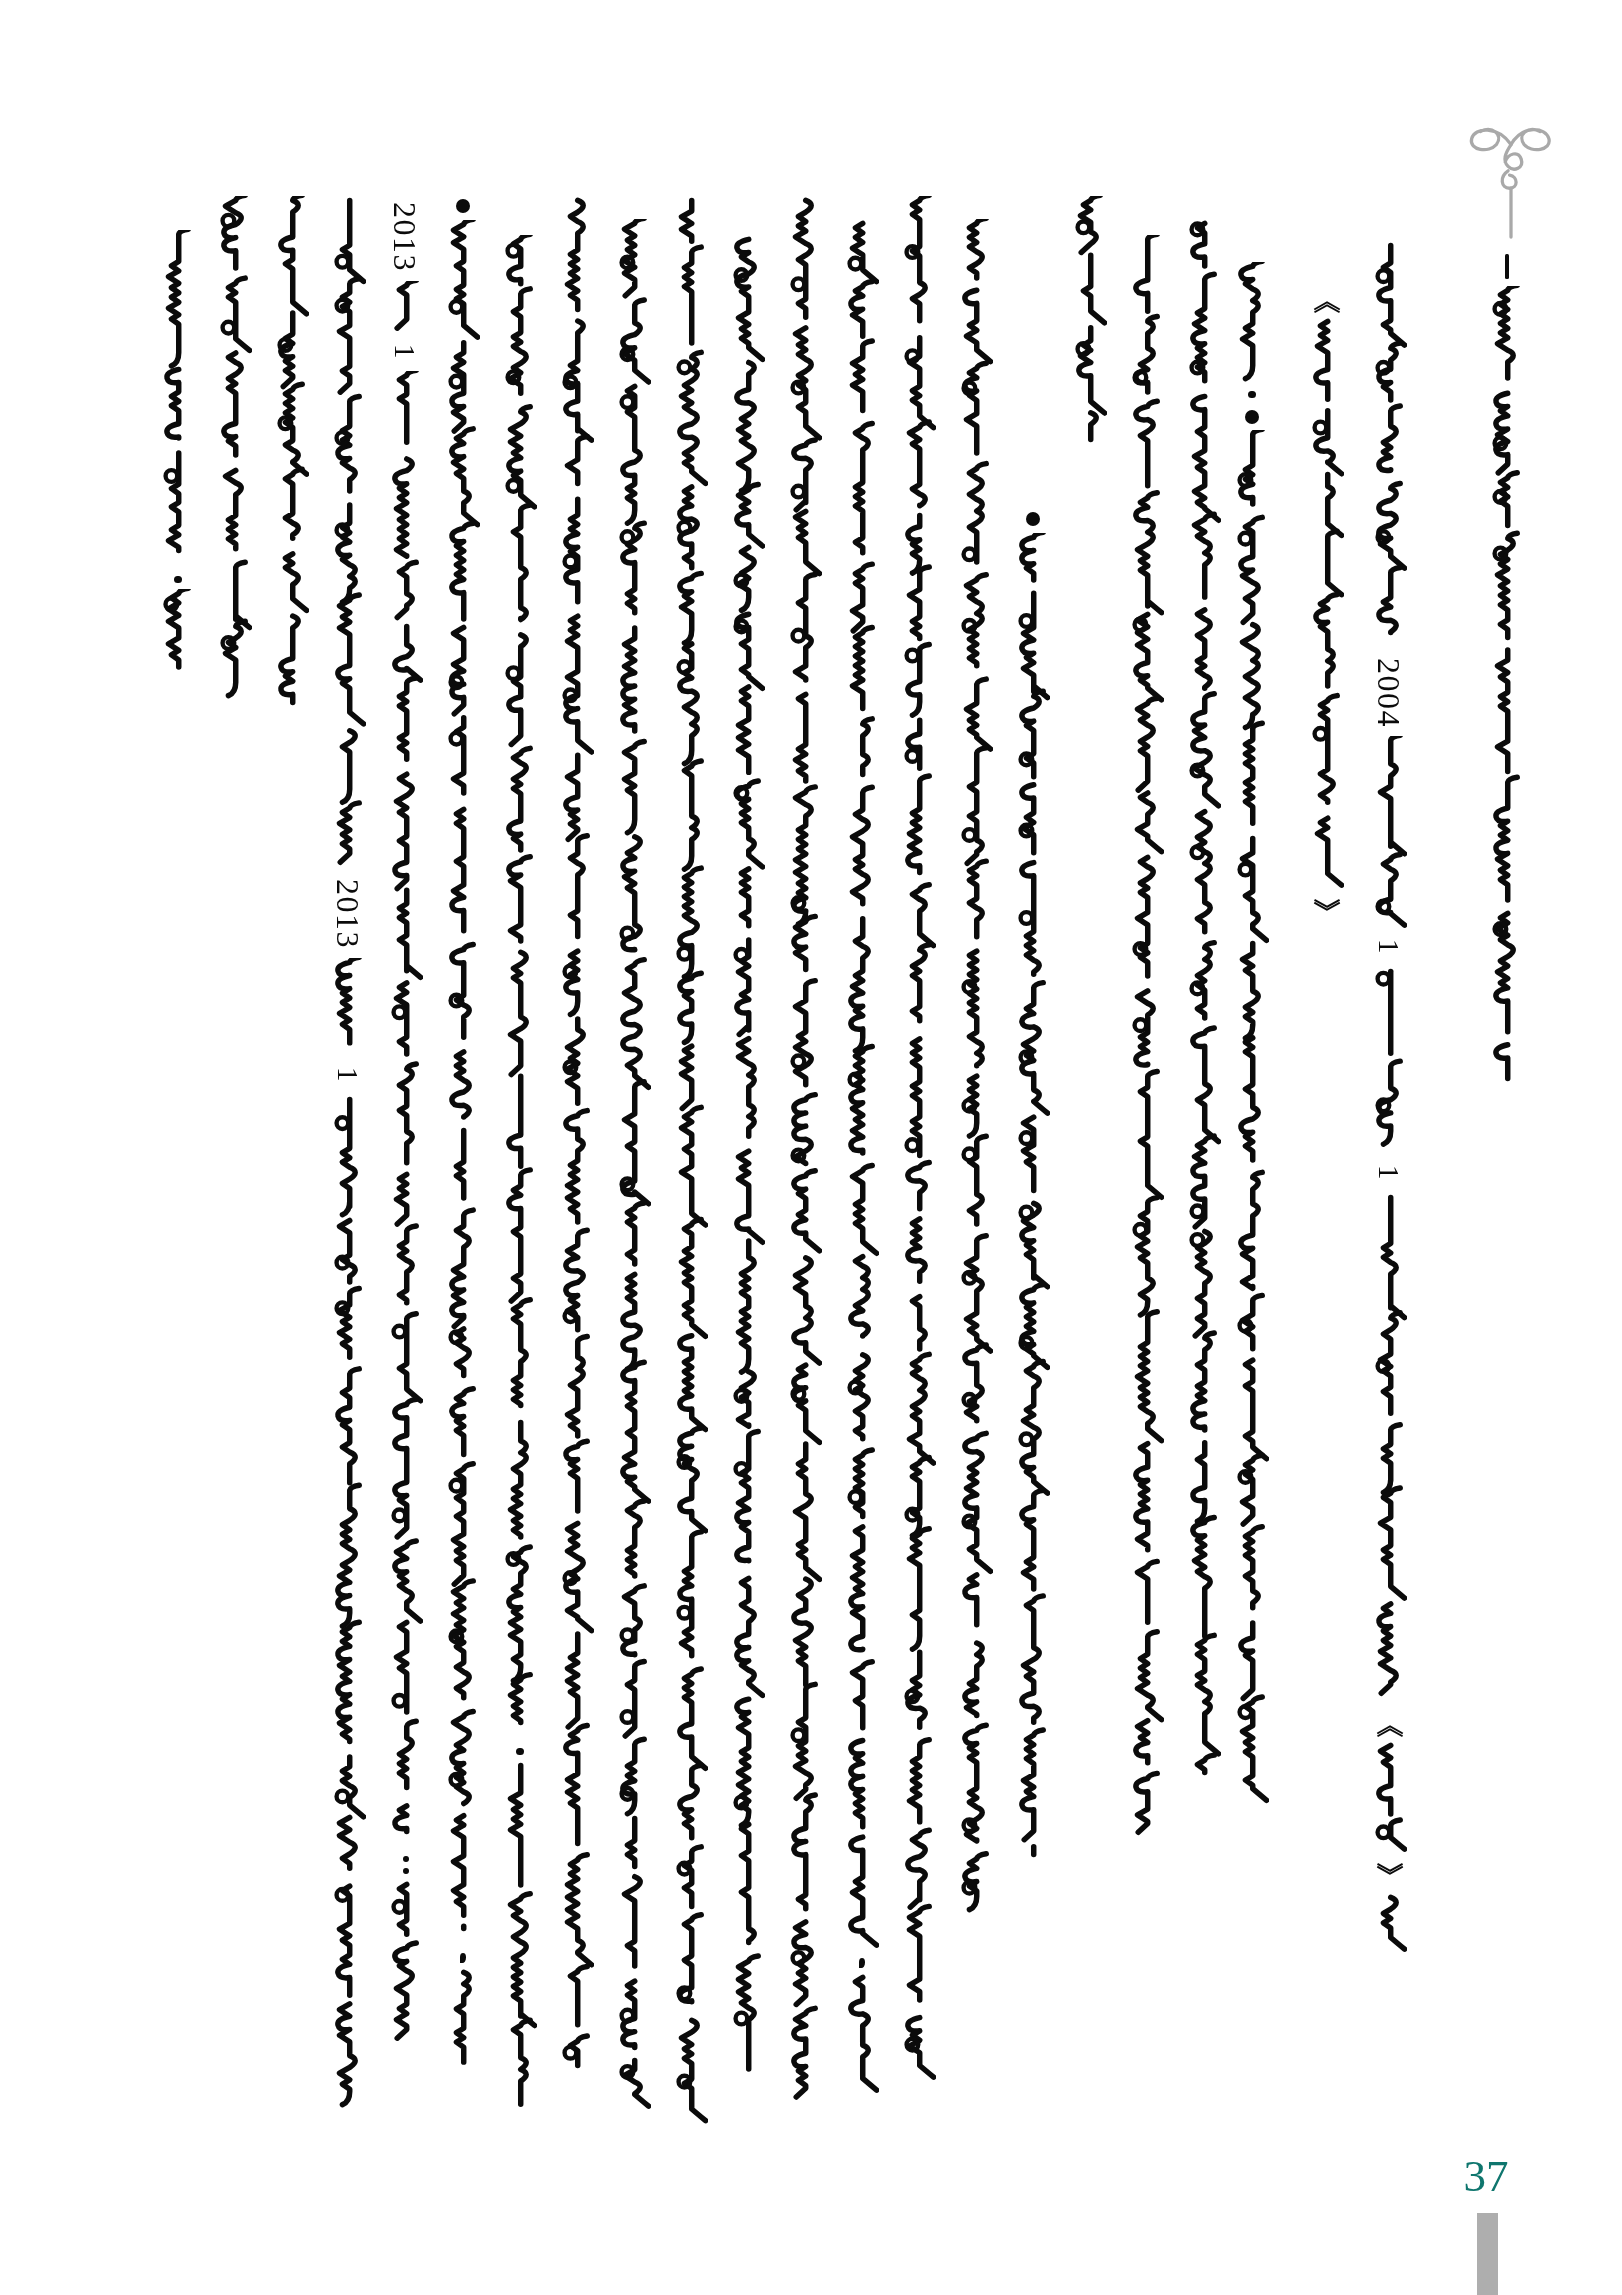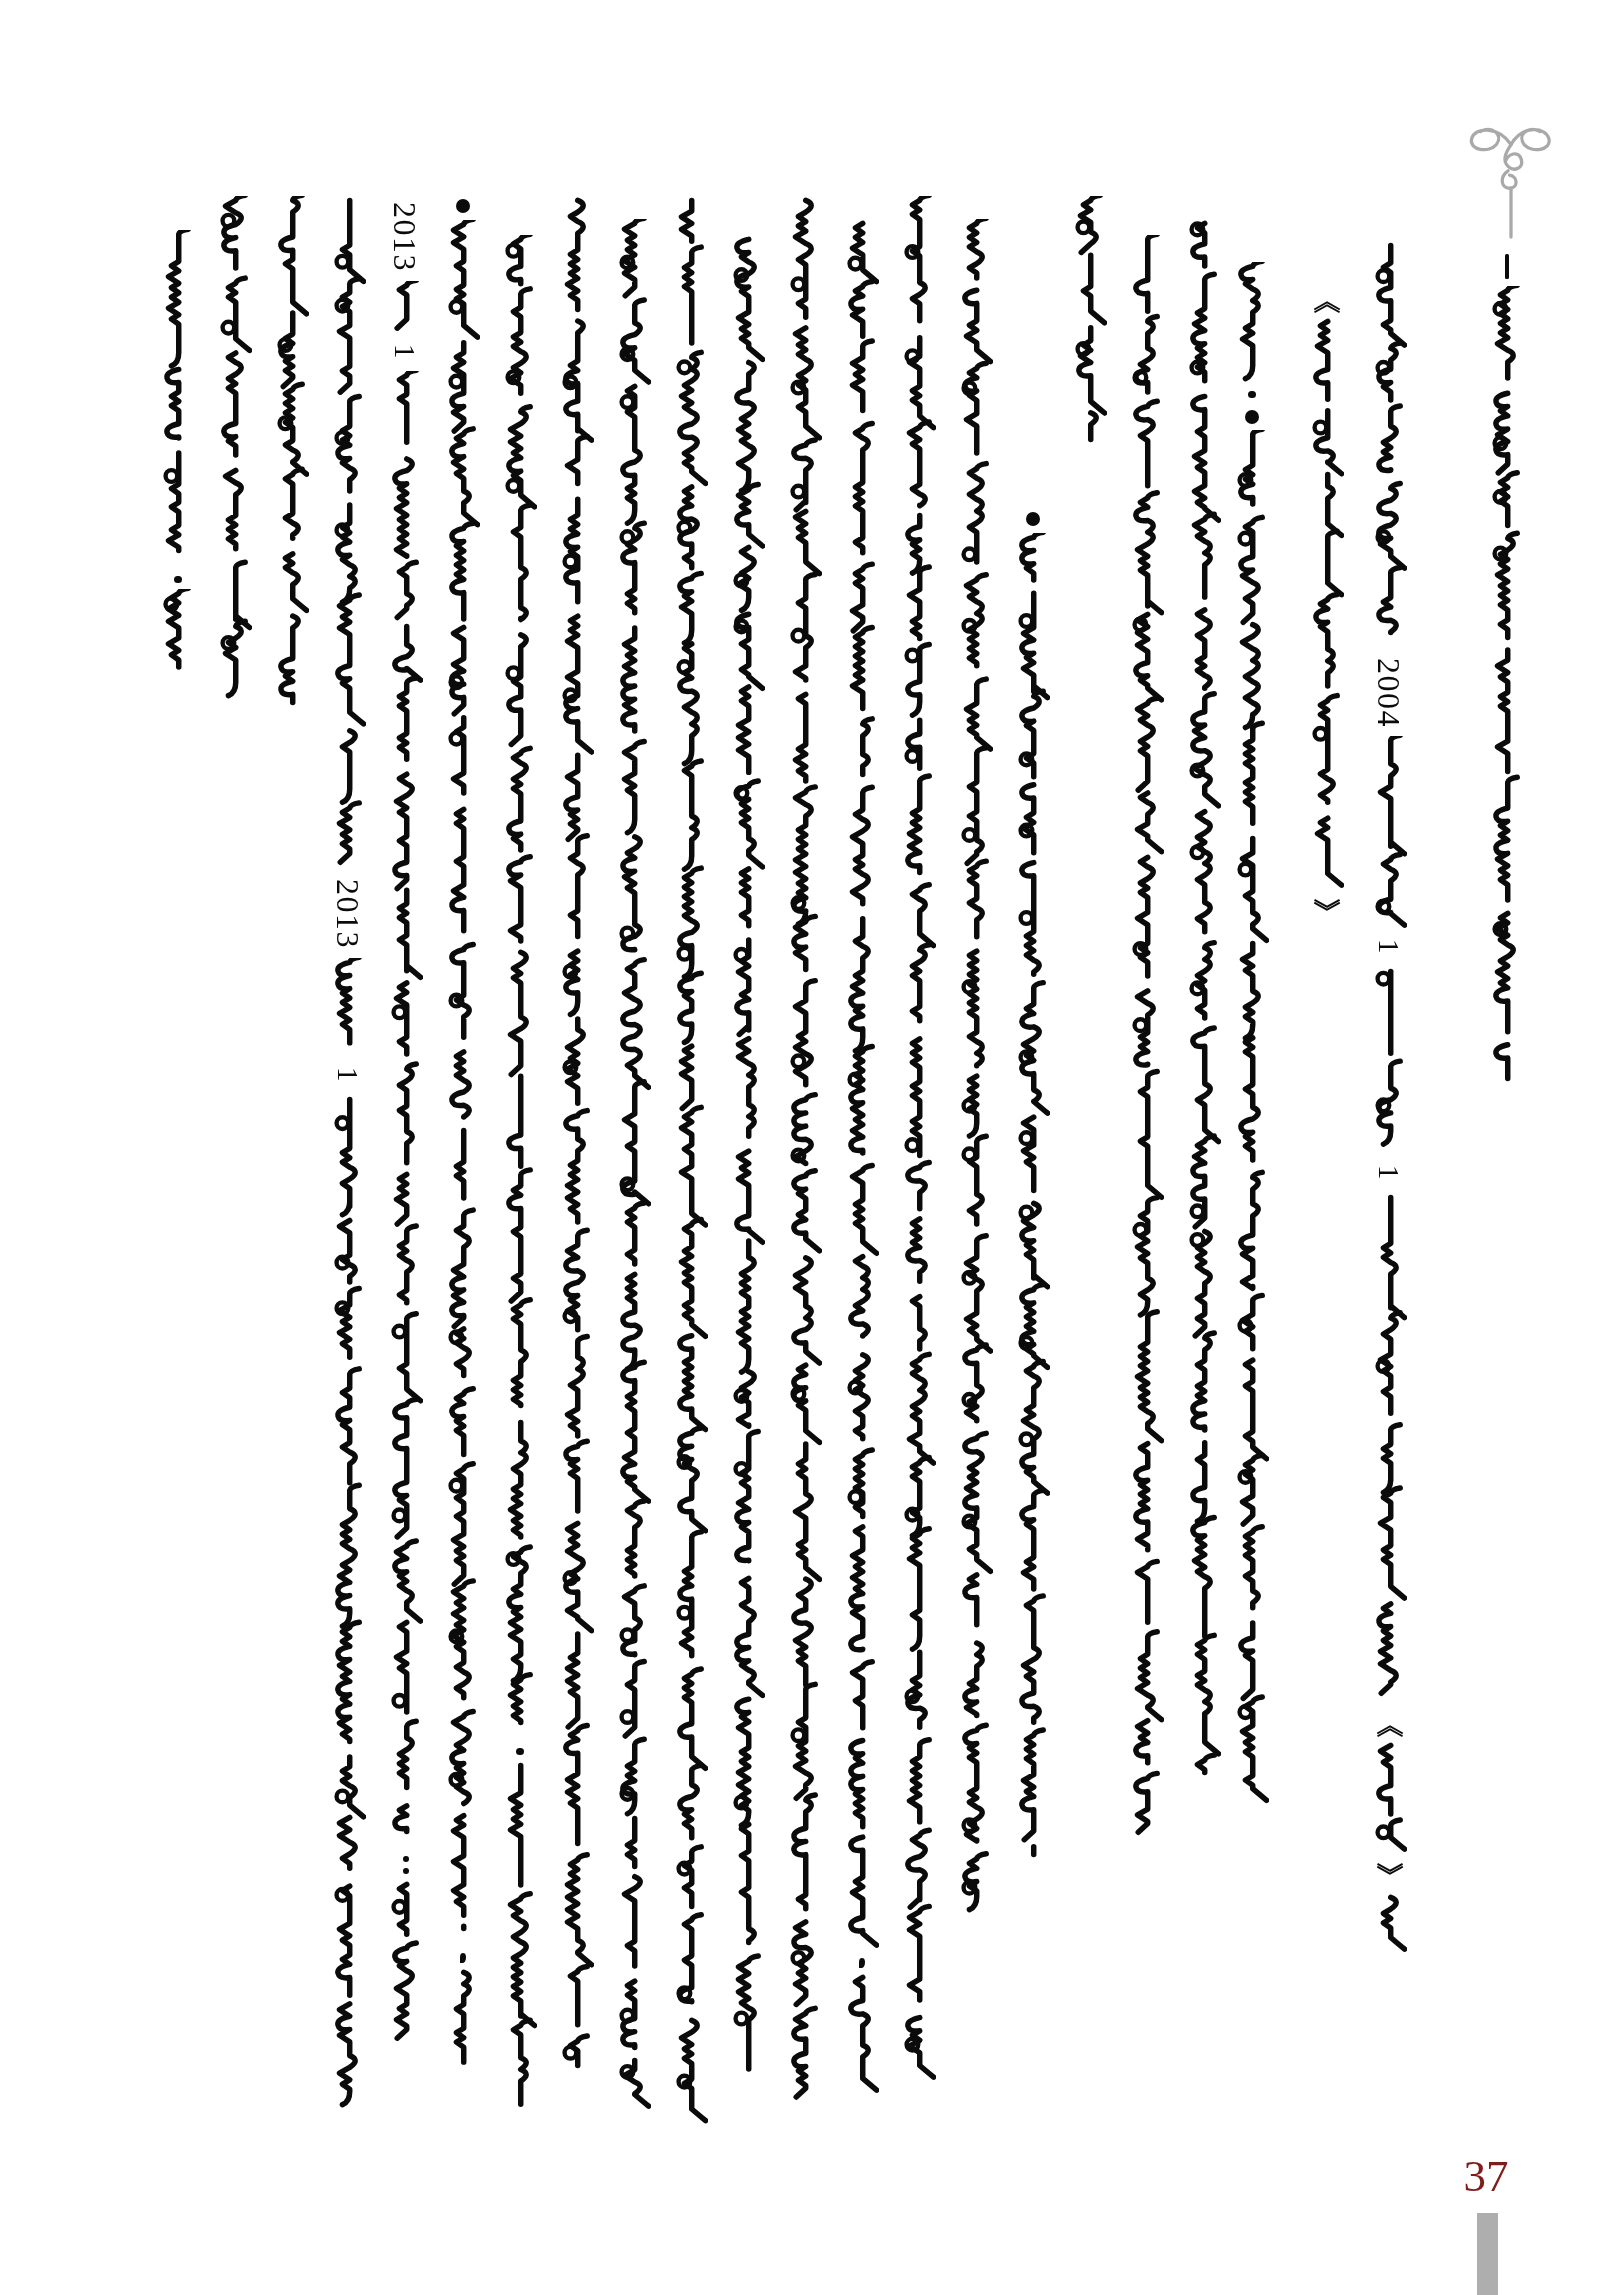--- a/index.html
+++ b/index.html
@@ -24,21 +24,21 @@
   .rot.bracket{font-size:28px;font-weight:bold;}
   .shape{margin:0 auto;background:#0b0b0b;border-radius:50%;}
   .bullet-shape{width:14px;height:14px;}
   .dot-shape{width:7.3px;height:7.3px;}
   .comma-shape{width:6.6px;height:9.5px;border-radius:50% 50% 60% 0;}
   .colon-shape{display:flex;flex-direction:column;align-items:center;gap:6.6px;}
   .colon-shape i{display:block;width:5.8px;height:5.8px;border-radius:50%;background:#0b0b0b;}
   .dash-shape{width:3.7px;height:25px;border-radius:1.5px;margin:0 auto;background:#0b0b0b;}
   #ornament{position:absolute;}
   #page-number{
-    position:absolute;color:#7f1d1d;
+    position:absolute;color:#0f766e;
     font-size:45px;font-family:"Liberation Serif", serif;
     transform:translateX(-50%);
   }
   #page-tab{position:absolute;}
 </style>
 </head>
 <body>
 
 <div class="page">
   <svg id="ornament" width="102" height="139" viewBox="0 0 140 190" style="left: 1460px; top: 102px;">

